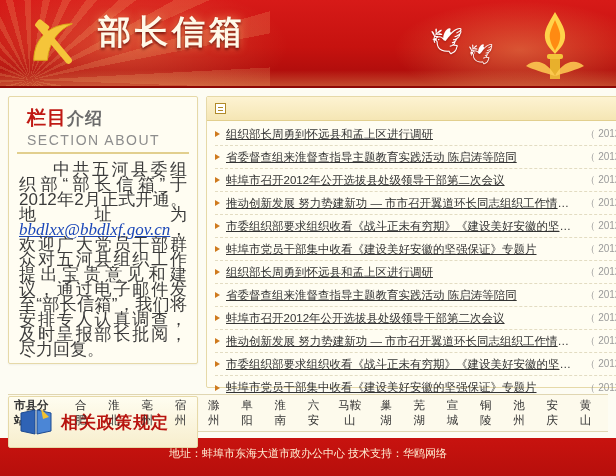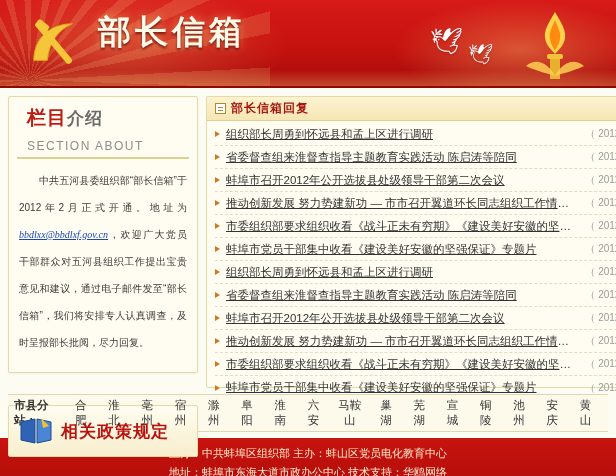--- a/index.html
+++ b/index.html
@@ -87,44 +87,44 @@
   .left-col {
     width: 190px;
     flex: 0 0 190px;
   }
   .panel {
     background: #fffdf2;
     border: 1px solid #e6d9a8;
     border-radius: 2px;
     box-shadow: 0 1px 2px rgba(0,0,0,0.05);
   }
-  .intro-panel { padding: 0 0 16px 0; margin-bottom: 10px; }
+  .intro-panel { padding: 0 0 6px 0; margin-bottom: 10px; }
   .intro-head {
     padding: 8px 10px 4px 10px;
     border-bottom: 2px solid #e2cf8e;
     margin: 0 8px 8px 8px;
   }
   .intro-head .zh {
     font-family: "DejaVu Serif", serif;
     font-size: 19px;
     font-weight: bold;
     color: #c01a14;
     letter-spacing: 1px;
   }
   .intro-head .zh .sub2 { color: #6b6b6b; font-size: 17px; }
   .intro-head .en {
-    font-size: 12px;
+    font-size: 14px;
     color: #8d8d8d;
     letter-spacing: 1.5px;
-    margin-top: 8px;
+    margin-top: 1px;
   }
   .intro-body {
     padding: 0 10px;
-    font-size: 10px;
-    line-height: 27px;
+    font-size: 17px;
+    line-height: 15px;
     color: #3b3b3b;
     text-align: justify;
     text-indent: 2em;
   }
   .intro-body .mail {
     color: #1a46b8;
     text-decoration: underline;
     font-style: italic;
     font-family: "Liberation Serif", serif;
   }
@@ -312,21 +312,20 @@
           </svg>
         </div>
         <div class="policy-title">相关政策规定</div>
       </div>
 
     </div>
 
     <div class="right-col">
       <div class="list-head">
         <span class="hicon"></span>
-        <span class="htitle">部长信箱回复</span>
       </div>
       <div class="news-list">
         <div class="news-item">
           <span class="bullet"></span>
           <a class="news-title" href="#">组织部长周勇到怀远县和孟上区进行调研</a>
           <span class="news-date">（ 2012-08-24 ）</span>
         </div>
         <div class="news-item">
           <span class="bullet"></span>
           <a class="news-title" href="#">省委督查组来淮督查指导主题教育实践活动  陈启涛等陪同</a>
@@ -401,19 +400,16 @@
     <a class="link-item" href="#">巢 湖</a>
     <a class="link-item" href="#">芜 湖</a>
     <a class="link-item" href="#">宣 城</a>
     <a class="link-item" href="#">铜 陵</a>
     <a class="link-item" href="#">池 州</a>
     <a class="link-item" href="#">安 庆</a>
     <a class="link-item" href="#">黄 山</a>
   </div>
 
   <div class="footer">
-    <div>
-      <span>主办：</span><span>中共蚌埠区组织部 主办：蚌山区党员电化教育中心</span>
-    </div>
     <div class="line2">地址：蚌埠市东海大道市政办公中心 技术支持：华鸥网络</div>
   </div>
 
 </div>
 
 </body></html>

